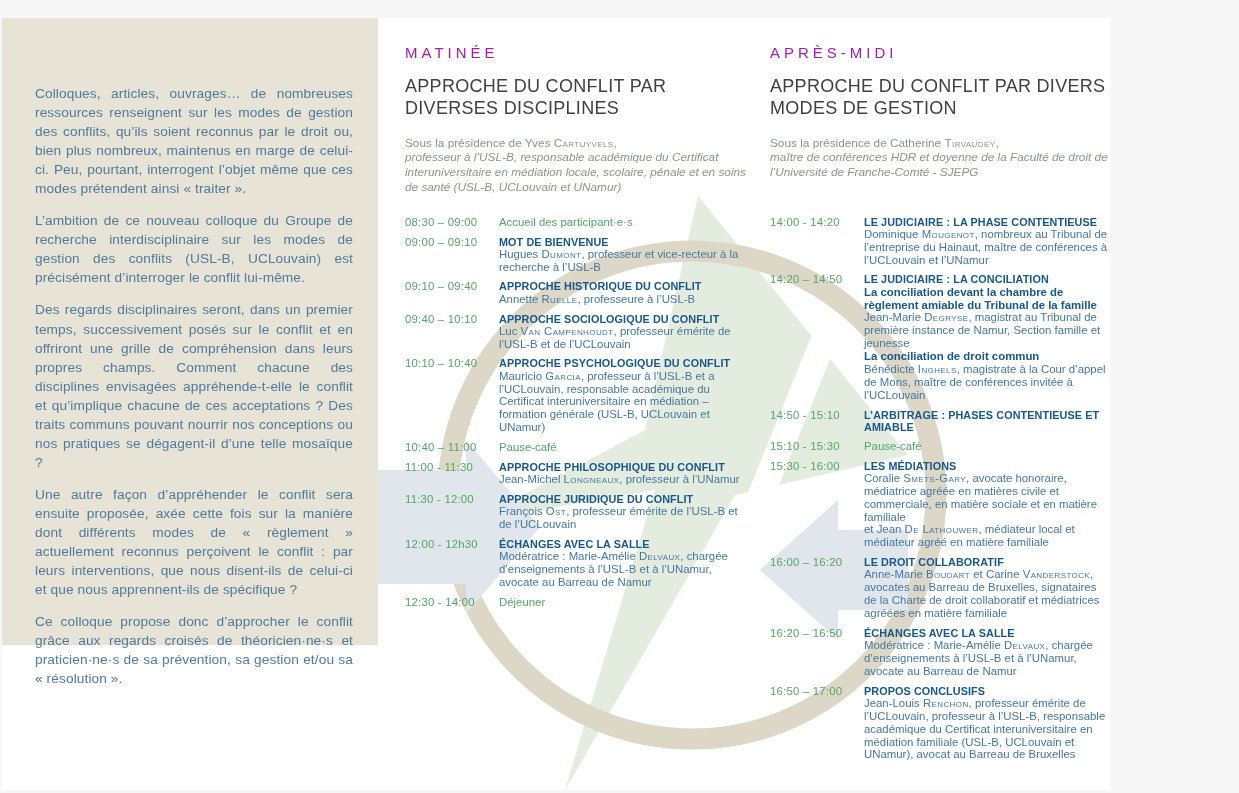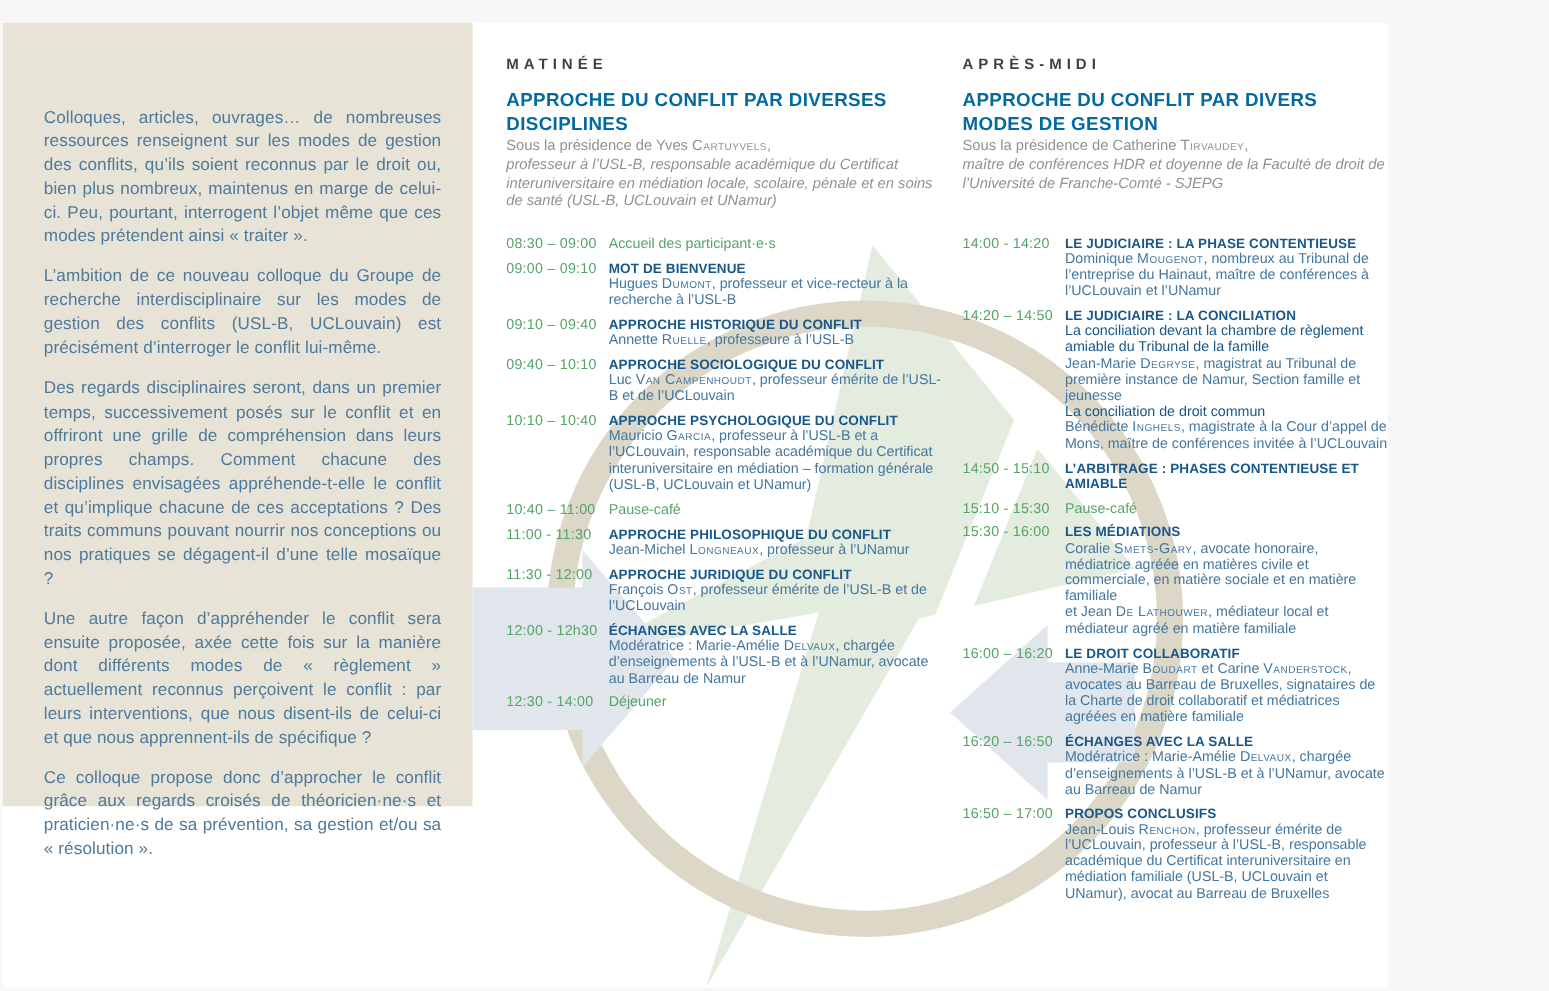--- a/index.html
+++ b/index.html
@@ -22,42 +22,42 @@
     position:absolute;left:33px;top:66px;width:318px;
     font-size:13.7px;line-height:1.39;text-align:justify;
     color:#4f7a9b;letter-spacing:0.1px;
   }
   .intro p{margin:0 0 13px 0;}
   .col{position:absolute;top:0;}
   .col-morning{left:403px;width:348px;}
   .col-afternoon{left:768px;width:340px;}
   .kicker{
     margin:0;padding-top:26px;
-    color:#404040;font-size:12px;font-weight:bold;letter-spacing:4px;
+    color:#a21caf;font-size:15px;font-weight:normal;letter-spacing:4px;
   }
   .col-title{
     margin:14px 0 0 0;
-    color:#0369a1;font-size:15px;font-weight:bold;line-height:1.24;
+    color:#404040;font-size:18px;font-weight:normal;line-height:1.24;
     letter-spacing:0.3px;
   }
   .chair{
-    height:62px;
+    margin-top:16px;height:62px;
     font-size:11.8px;line-height:1.25;color:#8e948c;
   }
   .chair-roman{font-style:normal;}
   .chair-italic{font-style:italic;}
   .schedule{
     display:flex;flex-direction:column;gap:7px;margin-top:18px;
     font-size:11.4px;line-height:1.13;
   }
-  .ev{display:flex;gap:2px;align-items:flex-start;}
+  .ev{display:flex;gap:14px;align-items:flex-start;}
   .ev-time{flex:0 0 80px;width:80px;color:#55a567;letter-spacing:0.2px;}
   .ev-content{flex:1 1 auto;min-width:0;}
   .ev-title{font-weight:bold;color:#17578a;font-size:10.8px;letter-spacing:0.1px;}
-  .ev-sub{font-weight:normal;color:#17578a;}
+  .ev-sub{font-weight:bold;color:#17578a;}
   .ev-body{color:#4478a0;}
   .ev-green{color:#55a567;}
   .sc{font-variant:small-caps;letter-spacing:0.4px;}
   .it{}
 </style>
 </head>
 <body>
 
 <div class="sheet">
 

